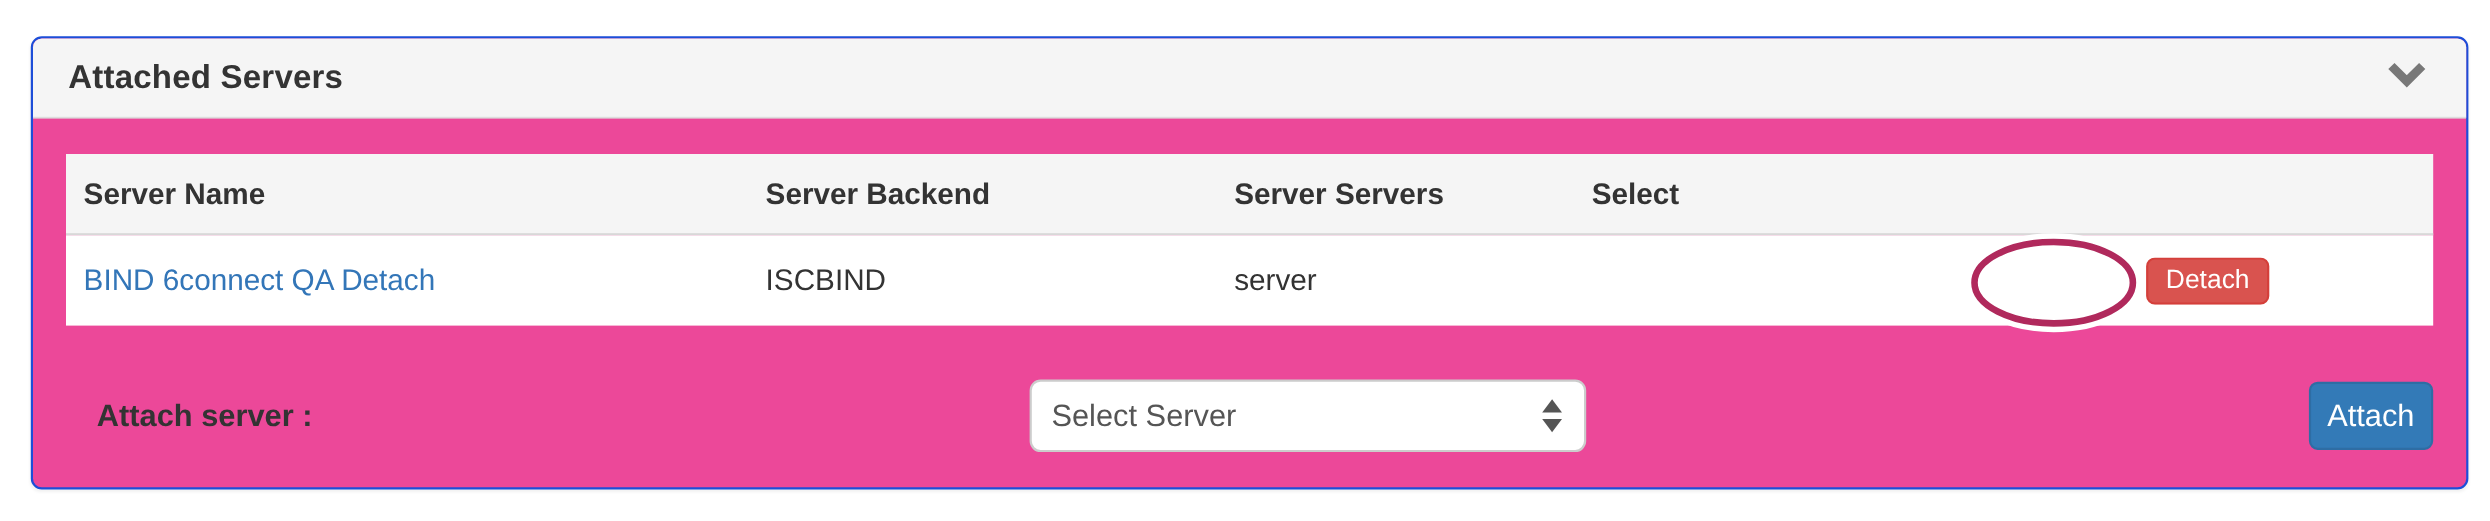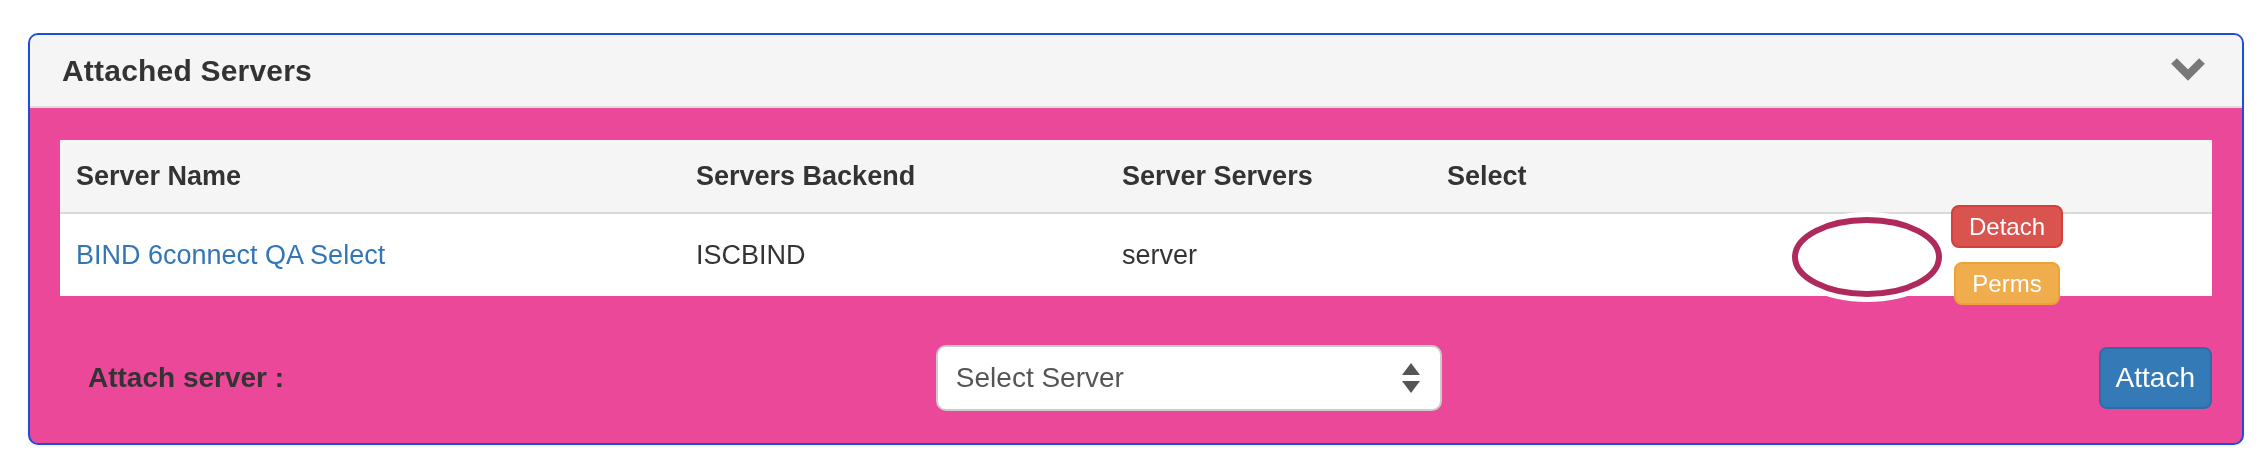--- a/index.html
+++ b/index.html
@@ -181,35 +181,34 @@
             <polyline points="4,4 18,18 32,4" fill="none" stroke="#787878" stroke-width="8" stroke-linecap="butt"></polyline>
           </svg>
         </span>
       </div>
     </div>
 
     <div class="panel-body">
 
       <div class="grid-row thead">
         <div class="cell">Server Name</div>
-        <div class="cell">Servers Backend</div>
+        <div class="cell">Server Backend</div>
         <div class="cell">Server Servers</div>
         <div class="cell">Select</div>
       </div>
 
       <div class="grid-row trow">
         <div class="cell">
-          <a class="server-link">BIND 6connect QA Select</a>
+          <a class="server-link">BIND 6connect QA Detach</a>
         </div>
         <div class="cell">ISCBIND</div>
         <div class="cell">server</div>
         <div class="cell"></div>
         <div class="cell actions-cell">
           <button class="btn btn-danger">Detach</button>
-          <button class="btn btn-warning">Perms</button>
         </div>
       </div>
 
       <div class="attach-form">
         <div class="attach-label">Attach server :</div>
         <div class="select-box">
           <span class="select-value">Select Server</span>
           <span class="select-arrows">
             <span class="arrow-up"></span>
             <span class="arrow-down"></span>

